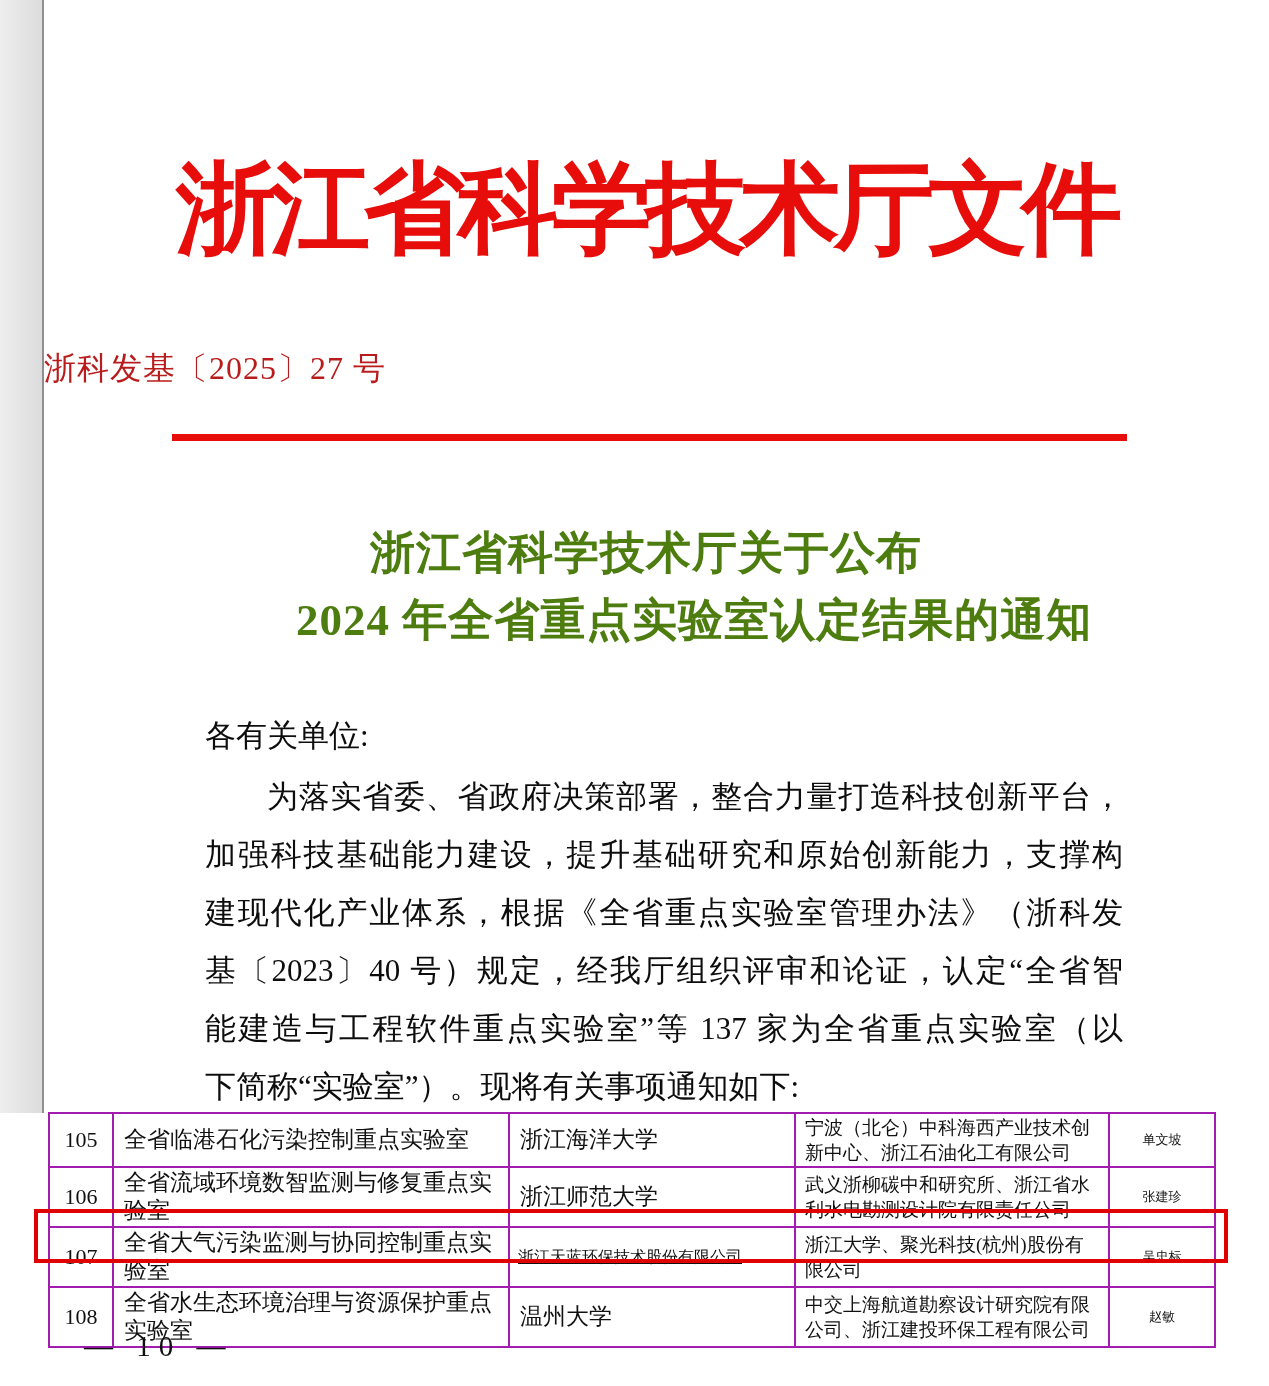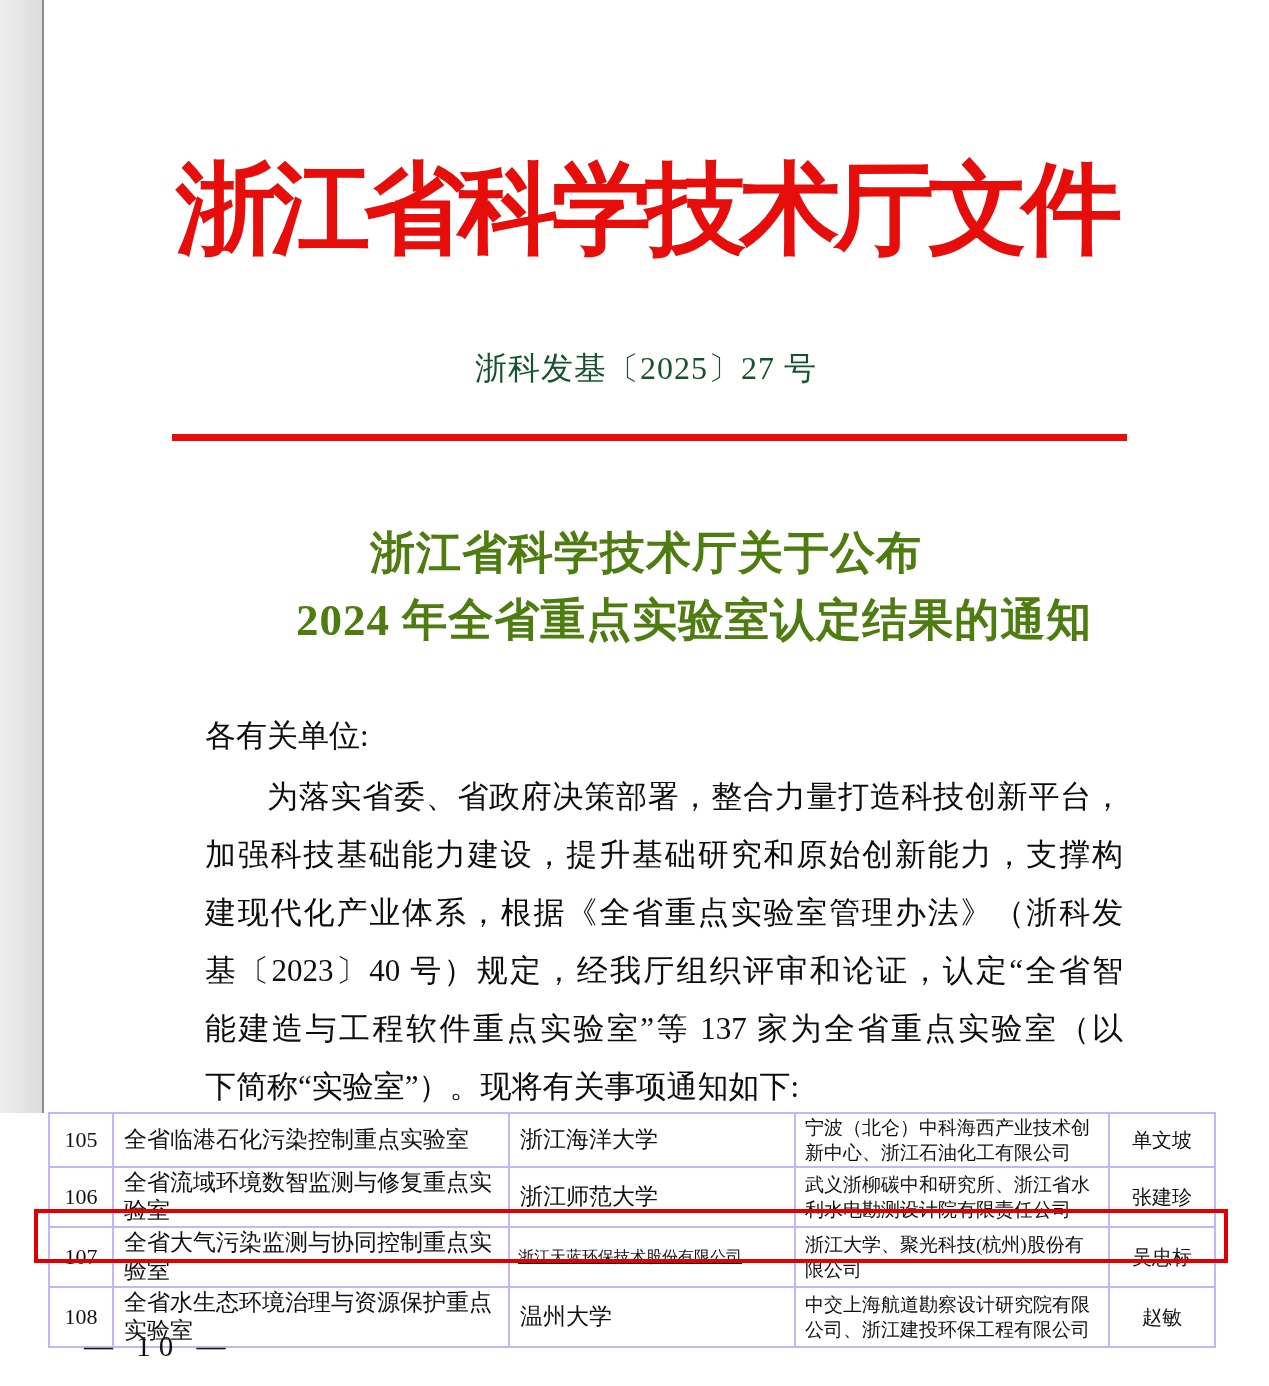--- a/index.html
+++ b/index.html
@@ -39,24 +39,23 @@
     text-align: center;
     font-size: 100px; line-height: 160px;
     font-weight: bold;
     color: #e60d0b;
     letter-spacing: -6px;
     white-space: nowrap;
   }
 
   .doc-number {
     position: absolute; left: 0; top: 348px; width: 100%;
-    text-align: center;
     font-size: 32px; line-height: 40px;
     letter-spacing: 1px;
-    color: #14532d;
+    color: #b91c1c;
   }
 
   .red-rule {
     position: absolute; left: 128px; top: 434px;
     width: 955px; height: 7px;
     background: #e60d0b;
   }
 
   .notice-title {
     position: absolute; left: 0; width: 100%;
@@ -88,35 +87,35 @@
 
   
   .lab-table {
     position: absolute; left: 48px; top: 1112px;
     width: 1166px;
     border-collapse: collapse;
     table-layout: fixed;
     background: #ffffff;
   }
   .lab-table td {
-    border: 2px solid #c4b5fd;
+    border: 2px solid #a21caf;
     font-size: 23px;
     line-height: 28px;
     color: #111111;
     padding: 1px 10px;
     overflow: hidden;
     vertical-align: middle;
   }
   .lab-table tr.r1 { height: 54px; }
   .lab-table tr.r2 { height: 48px; }
   .lab-table tr.r3 { height: 48px; }
   .lab-table tr.r4 { height: 52px; }
   .lab-table td.no { text-align: center; font-size: 22px; padding: 0; }
   .lab-table td.partners { font-size: 19px; line-height: 25px; padding: 1px 9px; }
-  .lab-table td.director { text-align: center; font-size: 20px; padding: 0; }
+  .lab-table td.director { text-align: center; font-size: 13px; padding: 0; }
   .lab-table td.inst-small { font-size: 16px; white-space: nowrap; padding: 1px 8px; text-decoration: underline; }
 
   .highlight-box {
     position: absolute; left: 34px; top: 1209px;
     width: 1194px; height: 54px;
     border: 4px solid #e00000;
     box-sizing: border-box;
     pointer-events: none;
     background: transparent;
   }

